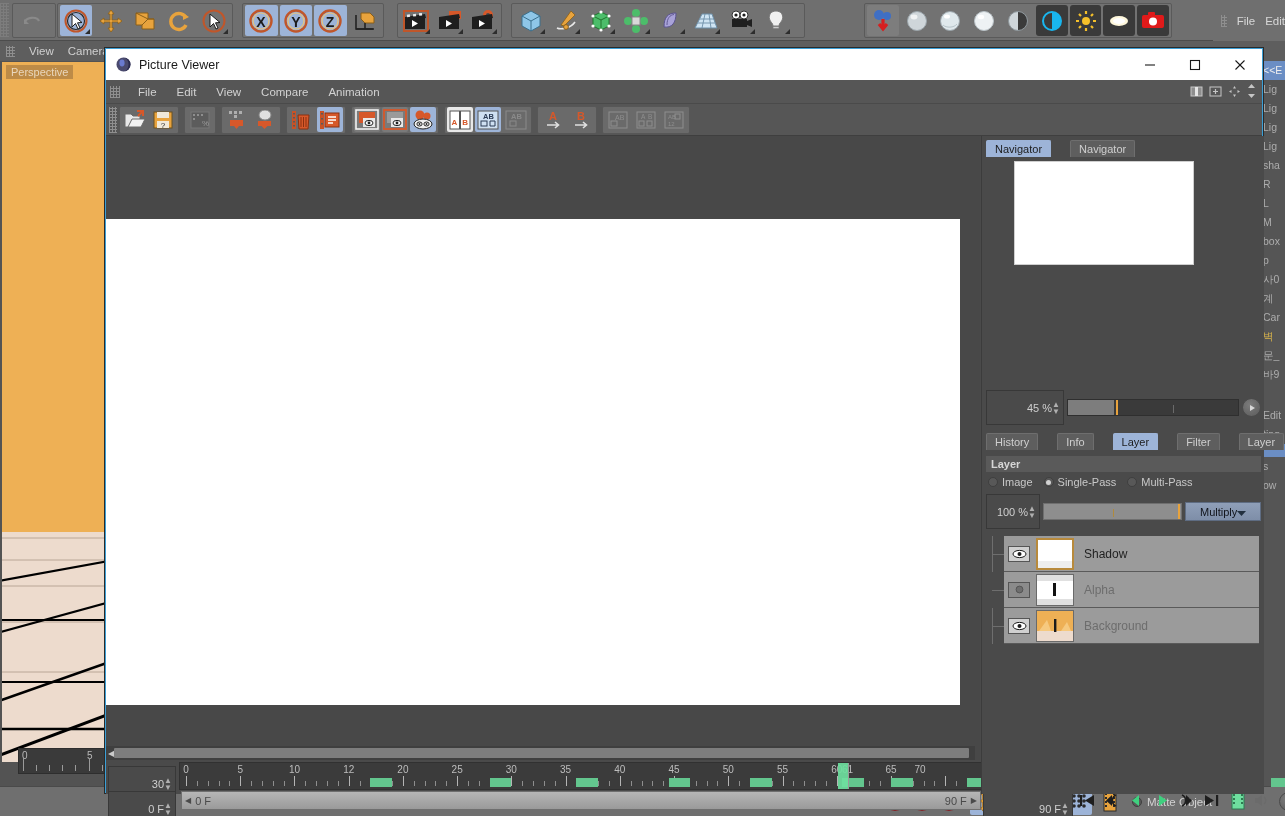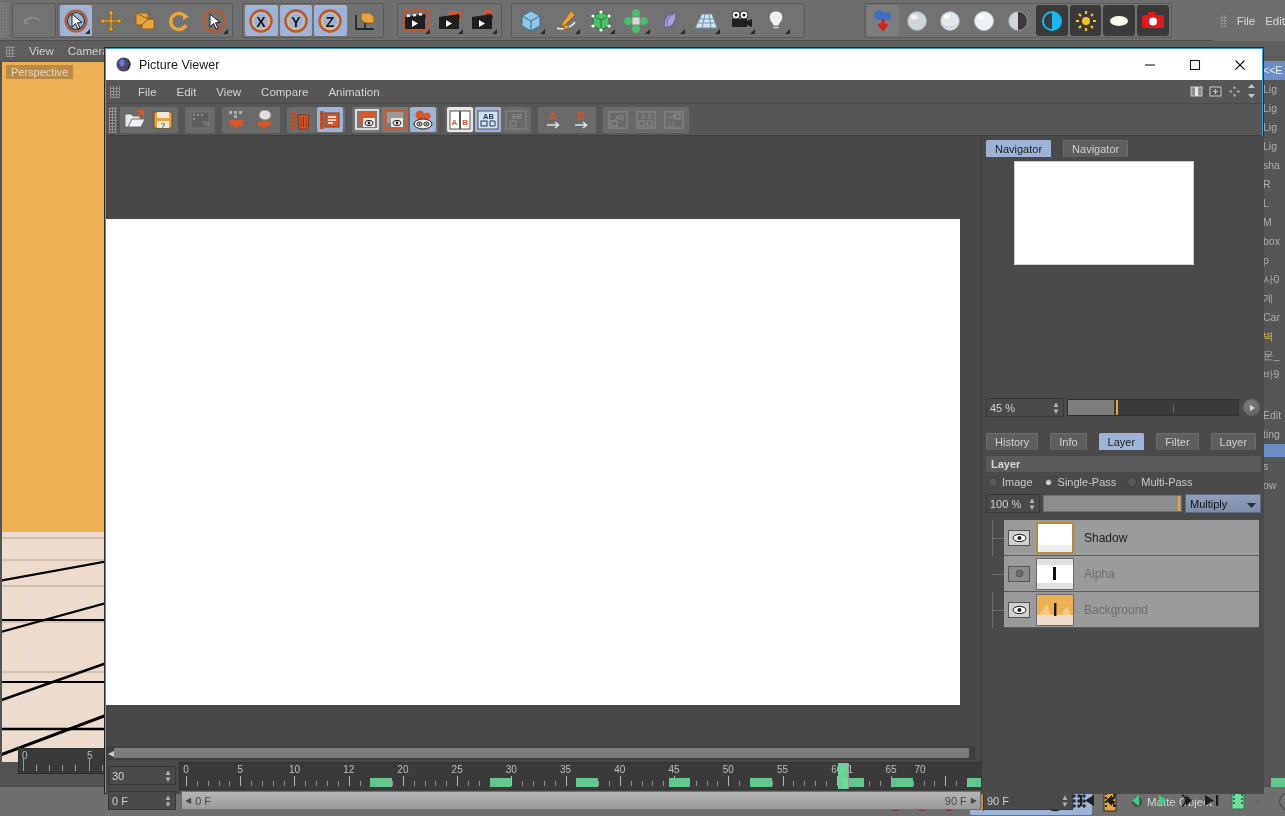--- a/index.html
+++ b/index.html
@@ -102,23 +102,23 @@
   }
   .app-timeline-ruler {
     position:absolute; left:18px; top:748px; width:232px; height:26px;
     background:#3a3a3a; border:1px solid #2e2e2e;
   }
   .ruler-tick { position:absolute; bottom:2px; width:1px; background:#9a9a9a; }
   .ruler-lbl { position:absolute; top:1px; font-size:10px; color:#b9b9b9; }
 
   .num-field {
     background:#4a4a4a; border:1px solid #383838;
-    height:19px; display:flex; align-items:center;
+    height:35px; display:flex; align-items:center;
     padding:0 3px; color:#cfcfcf; font-size:11px;
-    justify-content:space-between;
+    justify-content:flex-end;
   }
   .spin { font-size:8px; color:#b0b0b0; line-height:7px; text-align:center;}
 
   
   .om-sliver {
     position:absolute; right:0; top:61px; width:24px; height:755px;
     background:#555; overflow:hidden;
     font-size:10.5px; color:#adadad;
   }
   .om-row { height:19px; line-height:19px; padding-left:2px; white-space:nowrap; }
@@ -234,21 +234,21 @@
     background:radial-gradient(circle at 40% 35%,#7c7c7c,#5a5a5a);
     border:1px solid #4a4a4a;
     display:flex;align-items:center;justify-content:center;
   }
 
   
   .pv-right {
     position:absolute; left:875px; top:87px; width:283px; height:658px;
     background:#4a4a4a; border-left:1px solid #3c3c3c;
   }
-  .tabrow { display:flex; align-items:flex-end; height:18px; margin:3px 0 0 4px; gap:12px;}
+  .tabrow { display:flex; align-items:flex-end; height:18px; margin:3px 0 0 4px; gap:19px;}
   .tab {
     height:17px; padding:0 8px; font-size:11px; color:#cfcfcf;
     background:#5e5e5e; border:1px solid #6e6e6e; border-bottom:none;
     display:flex; align-items:center; border-radius:2px 2px 0 0;
   }
   .tab.active { background:#9db4d8; color:#1c1c1c; border-color:#9db4d8;}
   .navbox {
     position:absolute; left:4px; top:22px; width:275px; height:130px;
     background:#4a4a4a;
   }
@@ -277,21 +277,21 @@
   .radio {
     width:10px;height:10px;border-radius:50%;
     background:#585858;border:1px solid #3f3f3f;
     display:inline-flex;align-items:center;justify-content:center;
   }
   .radio.on::after{content:"";width:5px;height:5px;border-radius:50%;background:#d2d2d2;}
   .opacityrow { display:flex; align-items:center; gap:3px; margin:6px 4px 0 4px; }
   .dropdown {
     width:76px;height:19px; background:linear-gradient(#8f9fb8,#7e8ea8);
     border:1px solid #5e6c82; color:#10131a; font-size:11px;
-    display:flex;align-items:center;justify-content:space-between; padding:0 4px;
+    display:flex;align-items:center;justify-content:space-between; padding:0 14px;
   }
   .layerlist { margin:7px 0 0 22px; width:255px; }
   .layerrow {
     display:flex; align-items:center; height:36px;
     background:#9b9b9b; border-bottom:1px solid #5a5a5a;
     position:relative;
   }
   .eyebtn {
     width:22px;height:16px;background:#d0d0d0;border:1px solid #555;
     display:flex;align-items:center;justify-content:center;margin:0 6px 0 4px;

